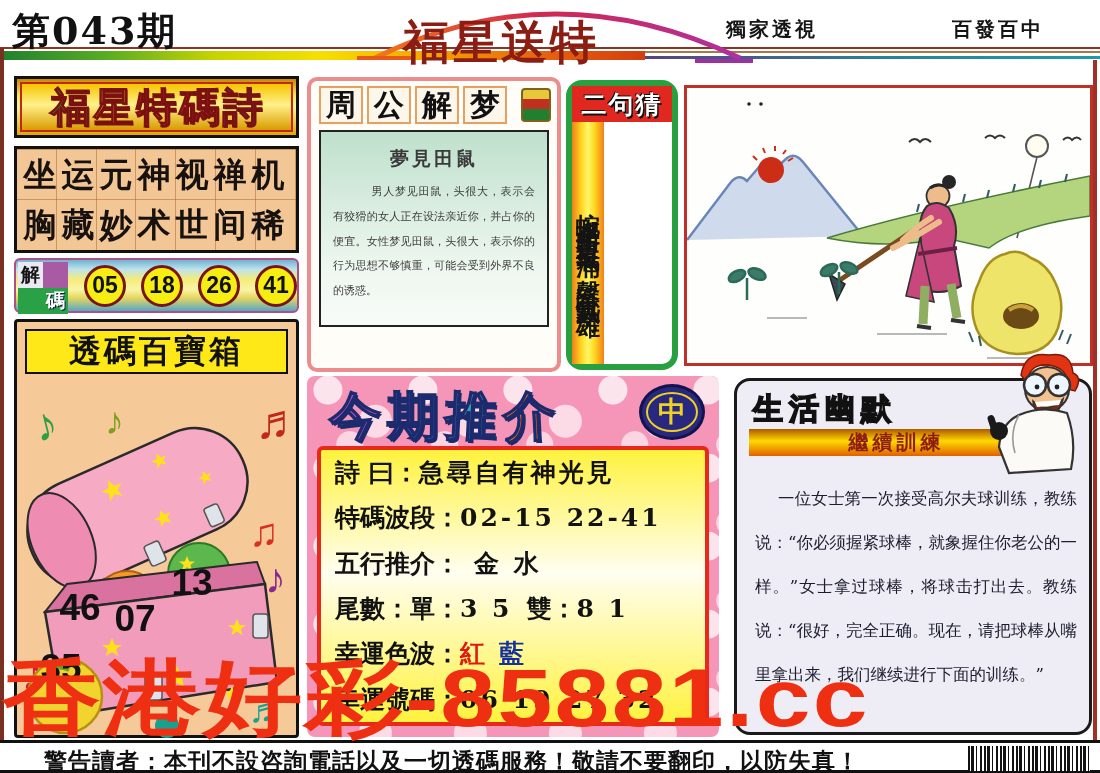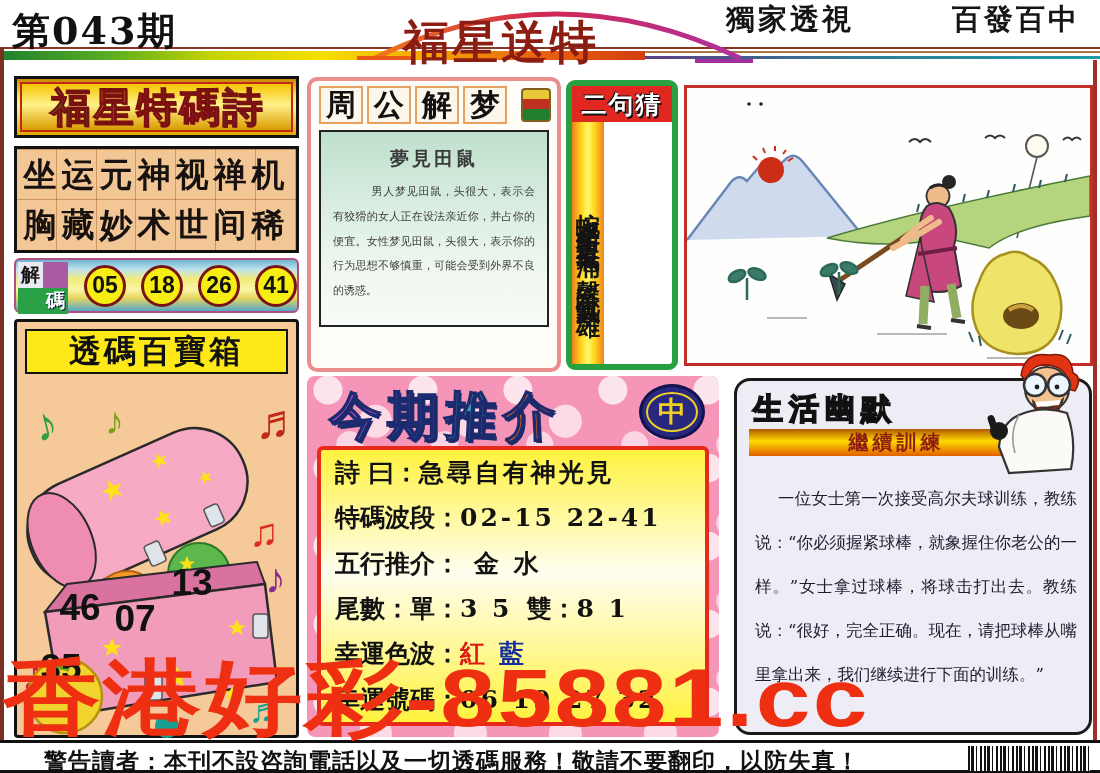--- a/index.html
+++ b/index.html
@@ -5,21 +5,21 @@
   * { margin:0; padding:0; box-sizing:border-box; }
   html,body { width:1100px; height:773px; }
   body { font-family:"Liberation Sans", sans-serif; background:#fff; position:relative; overflow:hidden; }
   .abs { position:absolute; }
 
   
   .issue { left:12px; top:6px; font-size:38px; font-weight:900; color:#111; letter-spacing:2px; font-family:"DejaVu Serif", serif; }
   .logo-wrap { left:385px; top:0; width:335px; height:66px; }
   .logo-arc { position:absolute; left:-30px; top:0; }
   .logo-text { position:absolute; left:18px; top:12px; font-size:46px; font-weight:900; color:#8b1d12; letter-spacing:3px; font-family:"DejaVu Serif", serif; }
-  .slogan { top:0; font-size:29px; font-weight:900; color:#151515; letter-spacing:3px; font-family:"DejaVu Serif", serif; }
+  .slogan { top:16px; font-size:20px; font-weight:900; color:#151515; letter-spacing:3px; font-family:"DejaVu Serif", serif; }
   .hl-maroon { left:0; top:47px; width:1100px; height:2px; background:#8a3526; }
   .hl-rainbow { left:0; top:51px; width:645px; height:9px;
     background:linear-gradient(90deg,#1f8030,#59ad22,#c6d400,#f7df00,#f6a300,#e86410,#d23e0e); }
   .hl-brown { left:645px; top:51px; width:455px; height:2px; background:#a97748; }
   .hl-duo { left:645px; top:56px; width:455px; height:3px; background:linear-gradient(90deg,#5a3f86,#2b7f96,#1e9aa8); }
   .side-l { left:0; top:48px; width:4px; height:692px; background:#7a3020; }
   .side-r { left:1093px; top:60px; width:4px; height:680px; background:#a03028; }
 
   
   .poem-banner { left:14px; top:76px; width:285px; height:62px; border:3px solid #111;
@@ -61,21 +61,21 @@
   .dh-ch { width:44px; height:38px; border:2px solid #e8a060; background:#fdf6ea; display:flex; align-items:center; justify-content:center;
     font-size:30px; font-weight:900; color:#111; font-family:"DejaVu Serif", serif; }
   .dream-seal { margin-left:auto; width:30px; height:34px; border:2px solid #806020; border-radius:4px;
     background:linear-gradient(180deg,#e8c838 0 30%,#c03020 30% 65%,#208030 65%); }
   .dream-body-box { position:absolute; left:8px; top:49px; width:230px; height:197px; border:2px solid #222;
     background:linear-gradient(180deg,#bfe0cd,#eef7ef 70%,#f7fbf7); overflow:hidden; }
   .dream-sub { text-align:center; margin-top:14px; font-size:19px; font-weight:700; color:#3a3a3a; letter-spacing:3px; font-family:"DejaVu Serif", serif; }
   .dream-text { margin:8px 12px 0 12px; font-size:11px; line-height:2.25; color:#3c3c3c; text-indent:3.5em; text-align:justify; font-family:"DejaVu Serif", serif; }
 
   
-  .couplet-box { left:566px; top:80px; width:112px; height:290px; border:6px solid #28a040; border-radius:9px; background:#fff; }
+  .couplet-box { left:566px; top:80px; width:112px; height:290px; border:6px solid #28a040; border-radius:16px; background:#fff; }
   .couplet-title { height:36px; background:#e02820; display:flex; align-items:center; justify-content:center;
     font-size:25px; font-weight:900; color:#fff; letter-spacing:2px; text-shadow:1.5px 1.5px 0 #111, -1px -1px 0 #111; }
   .couplet-body { height:242px; background:linear-gradient(90deg,#f08018,#ffd820 30%,#fff768 50%,#ffd820 70%,#f08018);
     writing-mode:vertical-rl; display:flex; justify-content:center; gap:10px; padding-top:10px; }
   .couplet-line { font-size:24px; font-weight:900; color:#141414; letter-spacing:7px; font-family:"DejaVu Serif", serif; text-align:center; }
 
   
   .cartoon-box { left:684px; top:85px; width:409px; height:281px; border:3px solid #c03028; background:#fefefc; }
 
   

